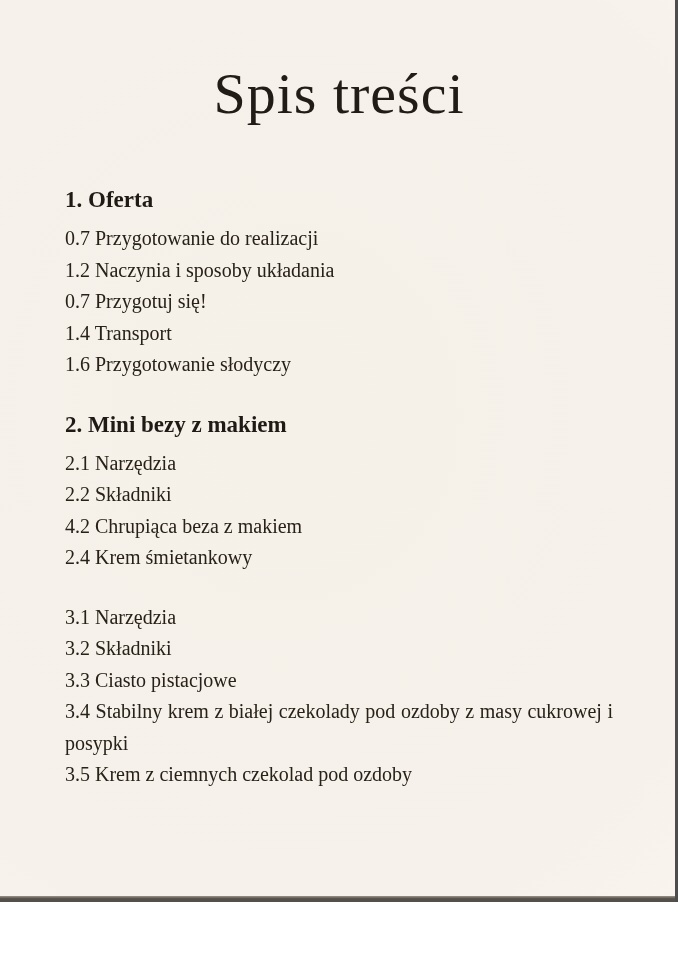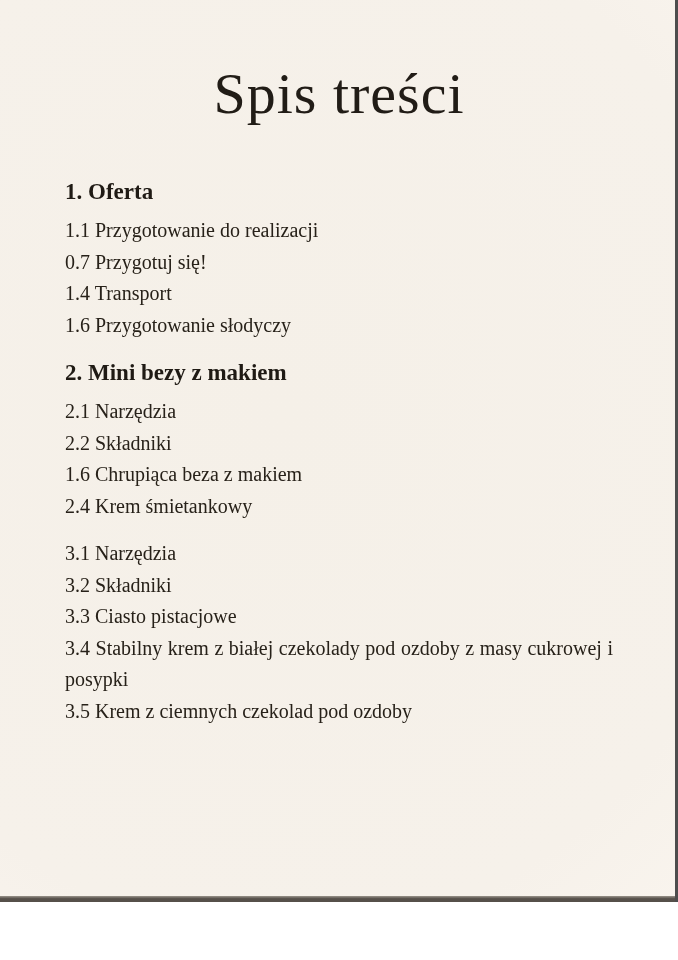--- a/index.html
+++ b/index.html
@@ -48,22 +48,22 @@
     line-height: 1.25;
   }
 
   .content {
     position: absolute;
     left: 65px;
     top: 168px;
     width: 548px;
   }
 
-  .toc-section { margin-top: 16px; }
-  .toc-section:first-child { margin-top: 8px; }
+  .toc-section { margin-top: 28px; }
+  .toc-section:first-child { margin-top: 16px; }
 
   .section-heading {
     font-size: 23px;
     font-weight: 700;
     line-height: 31px;
     white-space: nowrap;
     color: #1f1a14;
   }
 
   .items { margin-top: 8px; }
@@ -85,33 +85,34 @@
 
 <div class="page">
 
   <h1 class="title">Spis treści</h1>
 
   <div class="content">
 
     <section class="toc-section">
       <h2 class="section-heading">1. Oferta</h2>
       <div class="items">
-        <p class="toc-item">1.1 Przygotowanie do realizacji</p>
+        <p class="toc-item">0.7 Przygotowanie do realizacji</p>
+        <p class="toc-item">1.2 Naczynia i sposoby układania</p>
         <p class="toc-item">0.7 Przygotuj się!</p>
         <p class="toc-item">1.4 Transport</p>
         <p class="toc-item">1.6 Przygotowanie słodyczy</p>
       </div>
     </section>
 
     <section class="toc-section">
       <h2 class="section-heading">2. Mini bezy z makiem</h2>
       <div class="items">
         <p class="toc-item">2.1 Narzędzia</p>
         <p class="toc-item">2.2 Składniki</p>
-        <p class="toc-item">1.6 Chrupiąca beza z makiem</p>
+        <p class="toc-item">4.2 Chrupiąca beza z makiem</p>
         <p class="toc-item">2.4 Krem śmietankowy</p>
       </div>
     </section>
 
     <section class="toc-section">
       <div class="items">
         <p class="toc-item">3.1 Narzędzia</p>
         <p class="toc-item">3.2 Składniki</p>
         <p class="toc-item">3.3 Ciasto pistacjowe</p>
         <p class="toc-item justify">3.4 Stabilny krem z białej czekolady pod ozdoby z masy cukrowej i posypki</p>

